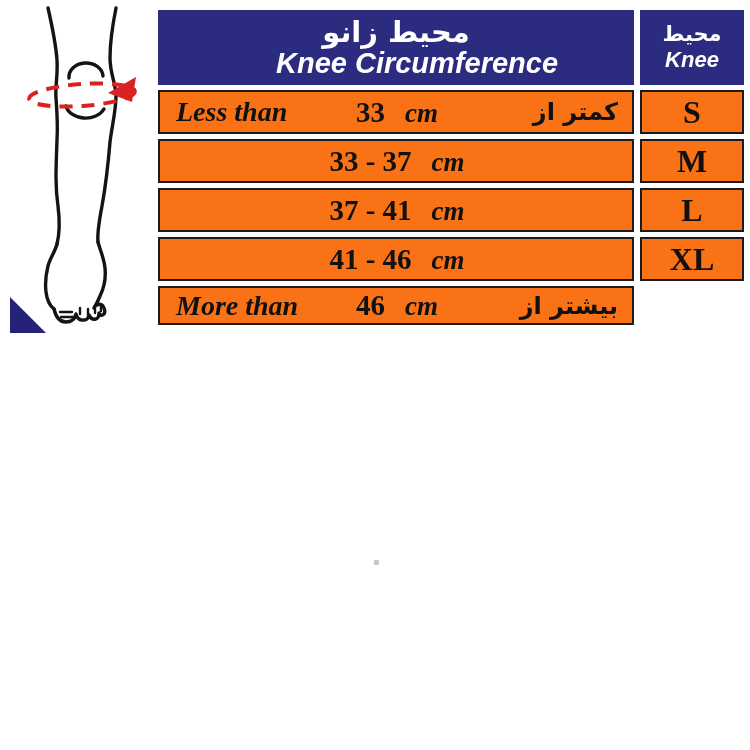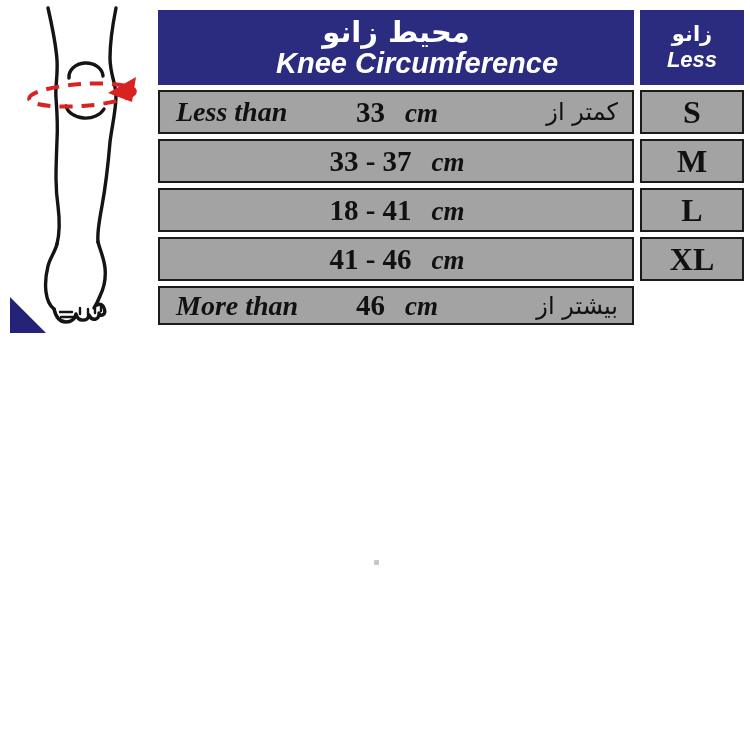--- a/index.html
+++ b/index.html
@@ -21,21 +21,21 @@
     display: flex;
     flex-direction: column;
     gap: 5px;
   }
   .trow { display: flex; gap: 6px; height: 44px; }
   .trow.header { height: 75px; }
   .trow.last { height: 39px; }
 
   .cell {
     box-sizing: border-box;
-    background: #a3a3a3;
+    background: #f97316;
     border: 2.5px solid #1b1b1b;
   }
   .cell.main { width: 476px; }
   .cell.sizecol { flex: 1; display: flex; align-items: center; justify-content: center; }
 
   .cell.main {
     display: grid;
     grid-template-columns: 1fr auto 1fr;
     align-items: center;
     padding: 0 14px 0 16px;
@@ -75,21 +75,21 @@
     font-weight: bold; font-style: italic;
     font-size: 28px; color: #111;
     white-space: nowrap;
   }
   .range { justify-self: center; white-space: nowrap; color: #111; }
   .range .num  { font-weight: bold; font-size: 29px; }
   .range .unit { font-weight: bold; font-style: italic; font-size: 27px; margin-left: 20px; }
   .fa-label {
     justify-self: end;
     font-family: "DejaVu Sans", sans-serif;
-    font-weight: normal; font-size: 24px; color: #111;
+    font-weight: bold; font-size: 24px; color: #111;
     direction: rtl; white-space: nowrap;
   }
   .size-value {
     font-weight: bold; font-size: 32px; color: #111;
     font-family: "Liberation Serif", serif;
   }
 
   
   .leg-illustration { position: absolute; left: 0; top: 0; width: 160px; height: 340px; }
 
@@ -140,22 +140,22 @@
   </svg>
 
   <div class="size-table">
 
     <div class="trow header">
       <div class="cell main hdr" style="background:#2b2b80">
         <span class="fa-title">محیط زانو</span>
         <span class="en-title">Knee Circumference</span>
       </div>
       <div class="cell sizecol hdr" style="background:#2b2b80">
-        <span class="fa-size-title">زانو</span>
-        <span class="en-size-title">Less</span>
+        <span class="fa-size-title">محیط</span>
+        <span class="en-size-title">Knee</span>
       </div>
     </div>
 
     <div class="trow">
       <div class="cell main">
         <span class="en-label">Less than</span>
         <span class="range"><span class="num">33</span><span class="unit">cm</span></span>
         <span class="fa-label">کمتر از</span>
       </div>
       <div class="cell sizecol">
@@ -170,21 +170,21 @@
         <span class="fa-label"></span>
       </div>
       <div class="cell sizecol">
         <span class="size-value">M</span>
       </div>
     </div>
 
     <div class="trow">
       <div class="cell main">
         <span class="en-label"></span>
-        <span class="range"><span class="num">18 - 41</span><span class="unit">cm</span></span>
+        <span class="range"><span class="num">37 - 41</span><span class="unit">cm</span></span>
         <span class="fa-label"></span>
       </div>
       <div class="cell sizecol">
         <span class="size-value">L</span>
       </div>
     </div>
 
     <div class="trow">
       <div class="cell main">
         <span class="en-label"></span>

